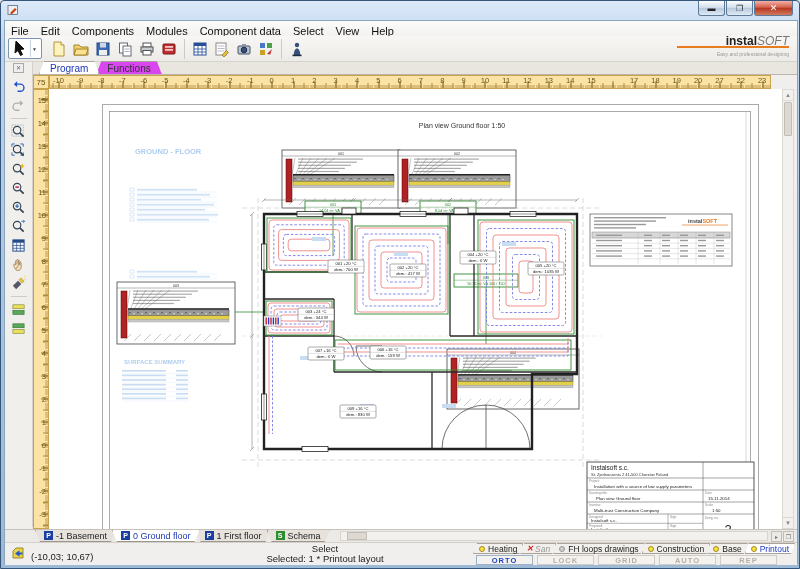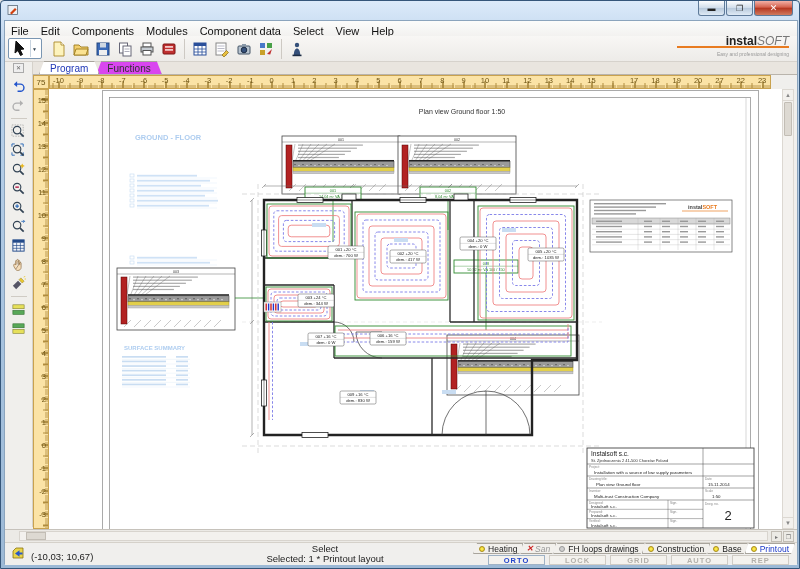--- a/index.html
+++ b/index.html
@@ -49,21 +49,21 @@
   .h-ruler span{position:absolute;top:0;width:20px;text-align:center;font-size:7.5px;color:#6d5313;}
   .v-ruler{position:absolute;left:28px;top:68px;width:16px;height:440px;background:#fbe3a6;border:1px solid #c9a24f;
     background-image:
       repeating-linear-gradient(to bottom,#9a7a30 0 1px,transparent 1px 23px),
       repeating-linear-gradient(to bottom,#b08c3e 0 1px,transparent 1px 11.5px),
       repeating-linear-gradient(to bottom,#bc9a52 0 1px,transparent 1px 2.3px);
     background-size:7px 100%,5px 100%,3px 100%;background-position:100% 9.5px;background-repeat:repeat-y;}
   .v-ruler span{position:absolute;left:0;width:12px;text-align:right;font-size:7.5px;color:#6d5313;}
   
   .canvas{position:absolute;left:44px;top:68px;width:733px;height:440px;background:#fff;overflow:hidden;}
-  .page{position:absolute;left:53px;top:1px;width:602px;height:449px;background:#f9a8d4;}
+  .page{position:absolute;left:53px;top:15px;width:602px;height:449px;background:#f9a8d4;}
   .v-scroll{position:absolute;left:777px;top:68px;width:12px;height:440px;background:#f3f1ee;border:1px solid #dcd8d2;font-size:6px;color:#888;}
   .v-scroll .arr{height:11px;display:flex;align-items:center;justify-content:center;border-bottom:1px solid #dcd8d2;}
   .v-scroll .arr.bot{position:absolute;bottom:0;left:0;right:0;border-top:1px solid #dcd8d2;border-bottom:none;}
   .v-scroll .thumb{position:absolute;left:1px;right:1px;top:12px;height:34px;background:#ddd9d2;border:1px solid #c2bdb5;border-radius:1px;}
   
   .sheetrow{position:absolute;left:0;right:0;top:508px;height:13px;background:#eceae6;border-top:1px solid #c6c2bb;display:flex;align-items:stretch;}
   .sheettabs{display:flex;padding-left:30px;}
   .sheettab{display:flex;align-items:center;height:12px;padding:0 8px;font-size:9px;background:#e7e3dc;color:#222;border:1px solid #9b968e;border-top:none;
     clip-path:polygon(0 0,100% 0,calc(100% - 5px) 100%,5px 100%);margin-right:-4px;white-space:nowrap;}
   .sheettab.active{background:#fff;color:#2038b8;z-index:2;}
@@ -80,21 +80,21 @@
   .status-center{position:absolute;left:180px;width:280px;top:1px;text-align:center;line-height:10px;}
   .status-right{position:absolute;right:2px;top:0;width:400px;}
   .layertabs{display:flex;justify-content:flex-end;height:11px;}
   .layertab{display:flex;align-items:center;height:11px;padding:0 5px;font-size:8.5px;background:#f2f0ec;color:#222;border:1px solid #a8a49c;
     clip-path:polygon(4px 0,calc(100% - 0px) 0,calc(100% - 4px) 100%,0 100%);margin-left:-3px;white-space:nowrap;}
   .layertab.active{background:#fff;color:#1b38c8;}
   .layertab.disabled{color:#999;font-style:italic;}
   .bulb{display:inline-block;width:6px;height:6px;border-radius:50%;background:radial-gradient(#fff45e,#e8c820);border:1px solid #a88d18;margin-right:3px;}
   .bulb.off{background:#cfcfcf;border-color:#999;}
   .xmark{color:#cc2222;font-weight:bold;font-size:8px;margin-right:2px;}
-  .toggles{display:flex;justify-content:flex-end;margin-top:1px;margin-right:6px;}
+  .toggles{display:flex;justify-content:flex-end;margin-top:1px;margin-right:18px;}
   .toggle{width:57px;height:10px;border:1px solid #d0ccc5;background:#f4f2ee;font-size:7.5px;font-weight:bold;letter-spacing:1px;color:#b3b0aa;
     display:flex;align-items:center;justify-content:center;margin-left:4px;}
   .toggle.active{color:#2244cc;border-color:#9fb2c5;}
   svg text{font-family:"Liberation Sans",sans-serif;}
 </style>
 </head>
 <body>
 
 <div class="window">
   <div class="titlebar">
@@ -913,20 +913,38 @@
               <text x="626" y="430" font-size="13" text-anchor="middle" fill="#222">2</text>
             </g>
           </svg></div>
     </div>
     <div class="v-scroll">
       <div class="arr">▲</div>
       <div class="thumb"></div>
       <div class="arr bot">▼</div>
     </div>
     <div class="sheetrow">
+      <div class="sheettabs" id="sheettabs">
+          <div class="sheettab">
+            <span class="badge">P</span>
+            <span>-1 Basement</span>
+          </div>
+          <div class="sheettab active">
+            <span class="badge">P</span>
+            <span>0 Ground floor</span>
+          </div>
+          <div class="sheettab">
+            <span class="badge">P</span>
+            <span>1 First floor</span>
+          </div>
+          <div class="sheettab">
+            <span class="badge green">S</span>
+            <span>Schema</span>
+          </div>
+        </div>
       <div class="h-scroll">
           <div class="h-thumb"></div>
         </div>
       <div class="scroll-btns">
         <div class="sq-btn">▸</div>
         <div class="sq-btn">❐</div>
       </div>
     </div>
     <div class="statusbar">
       <span class="status-icon">

